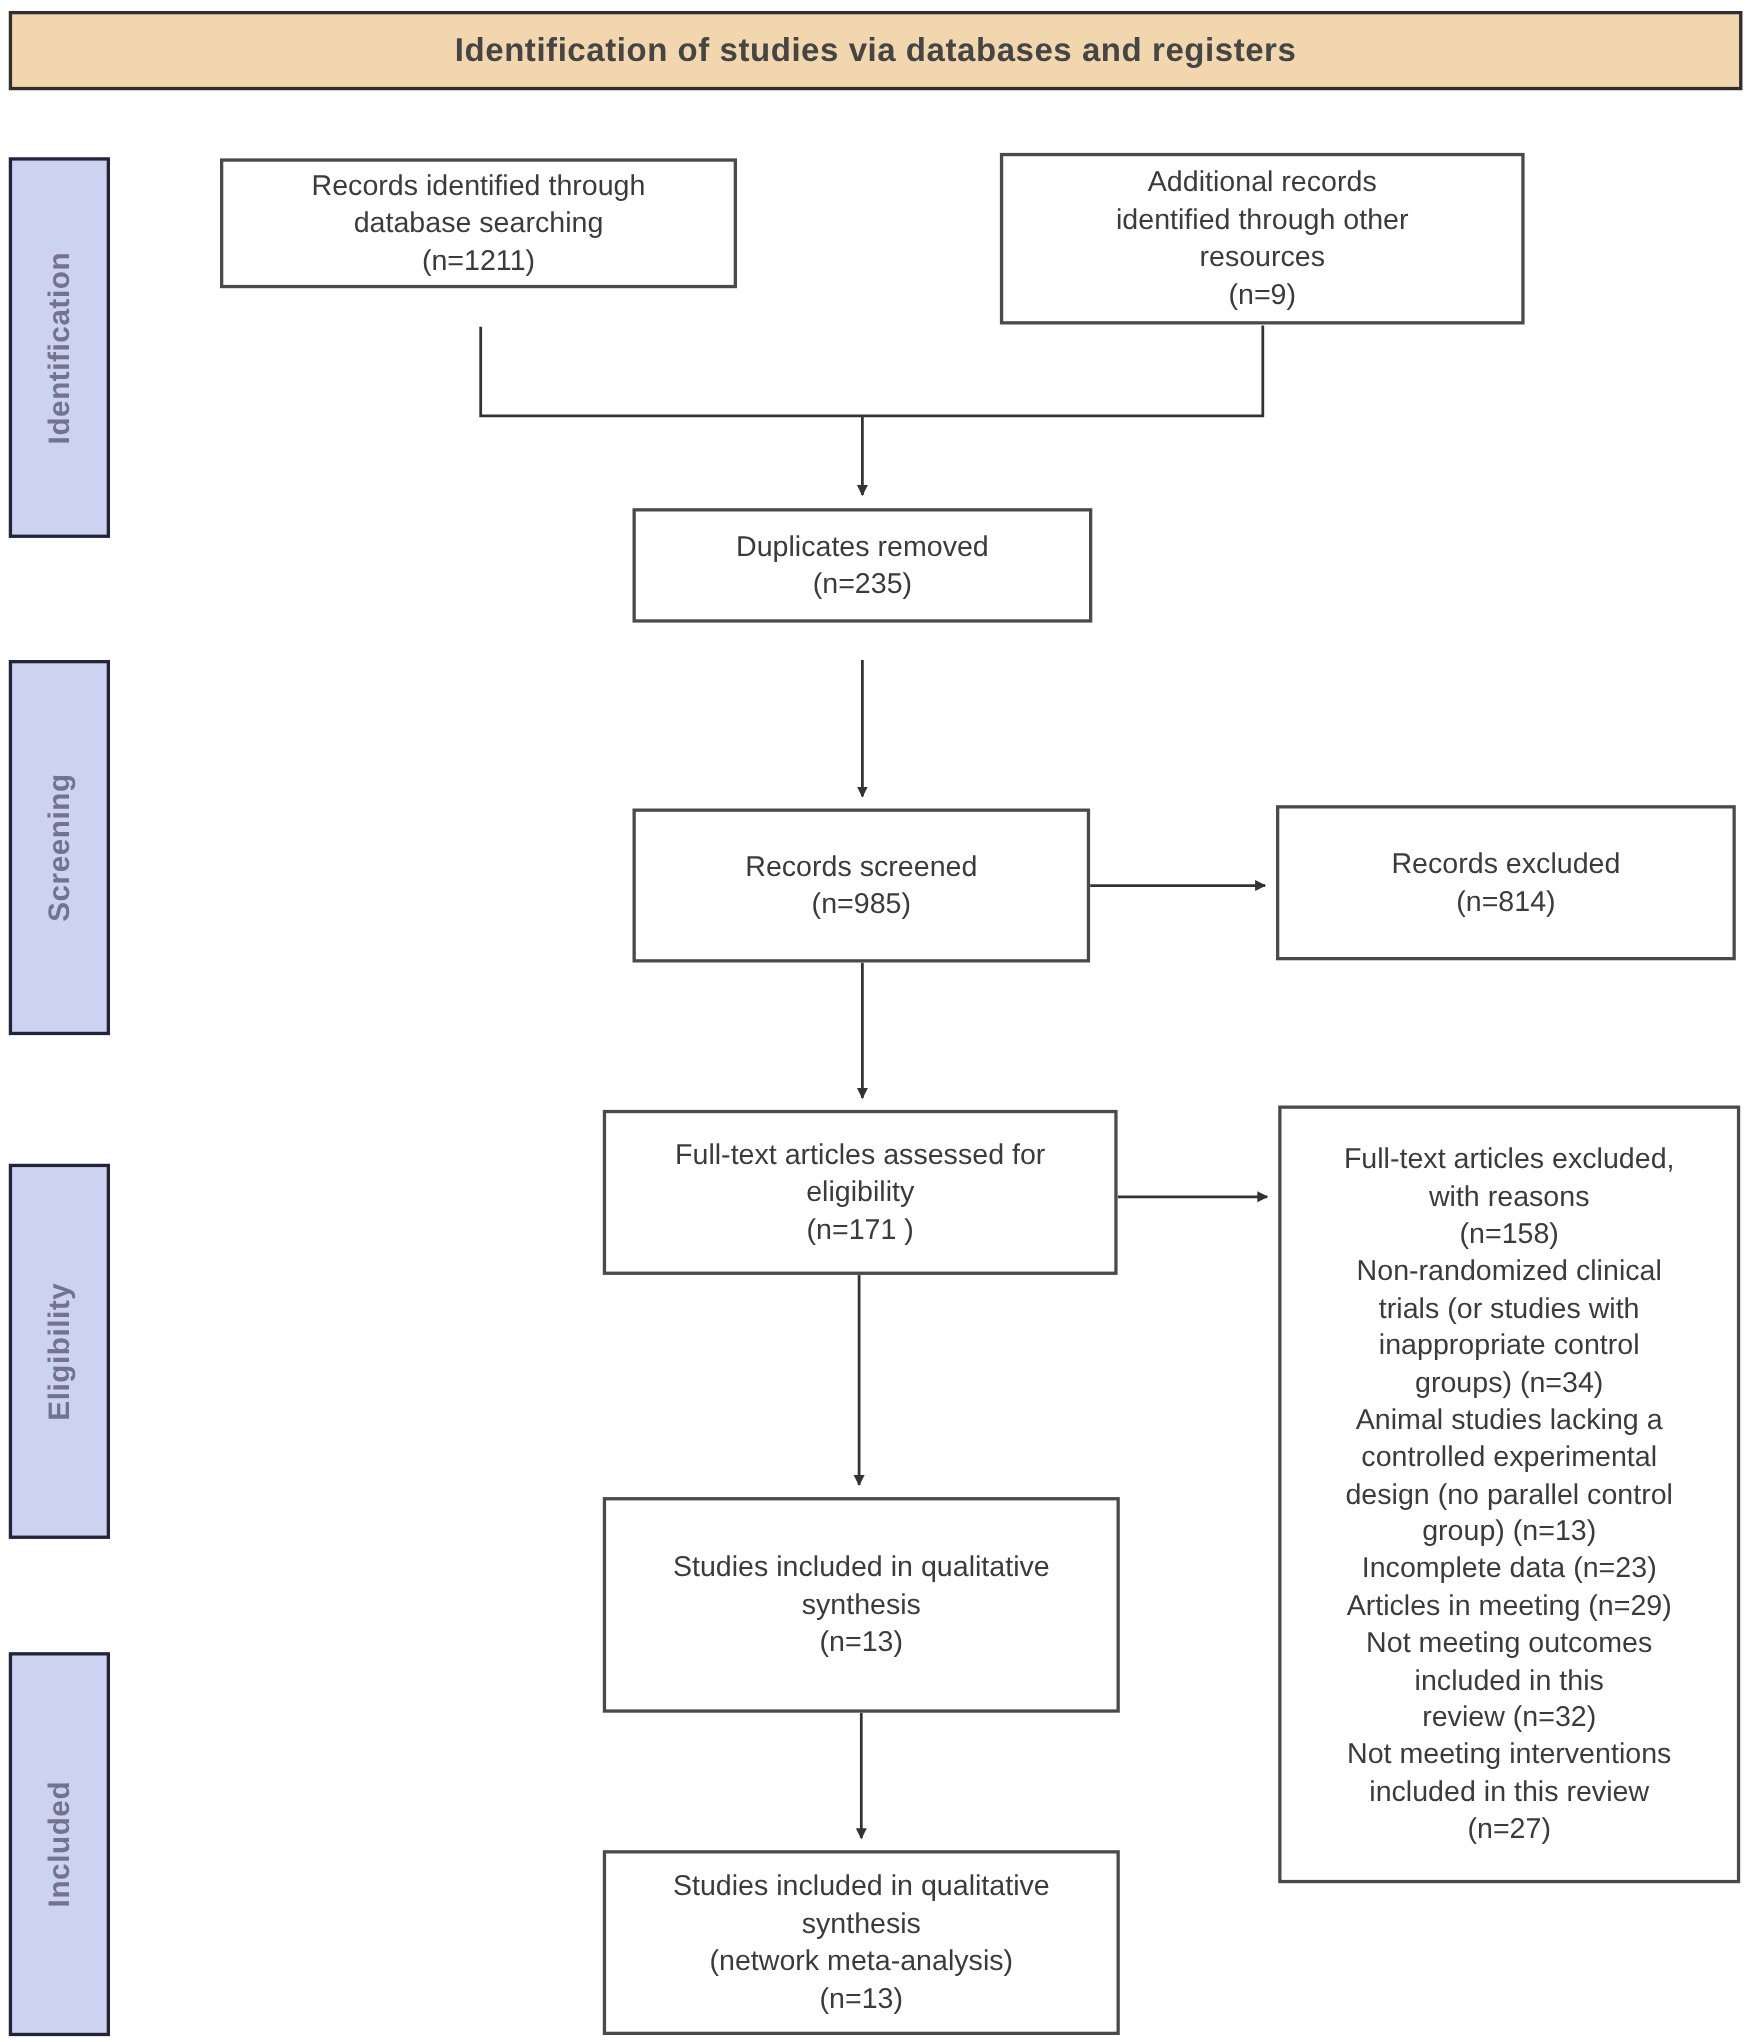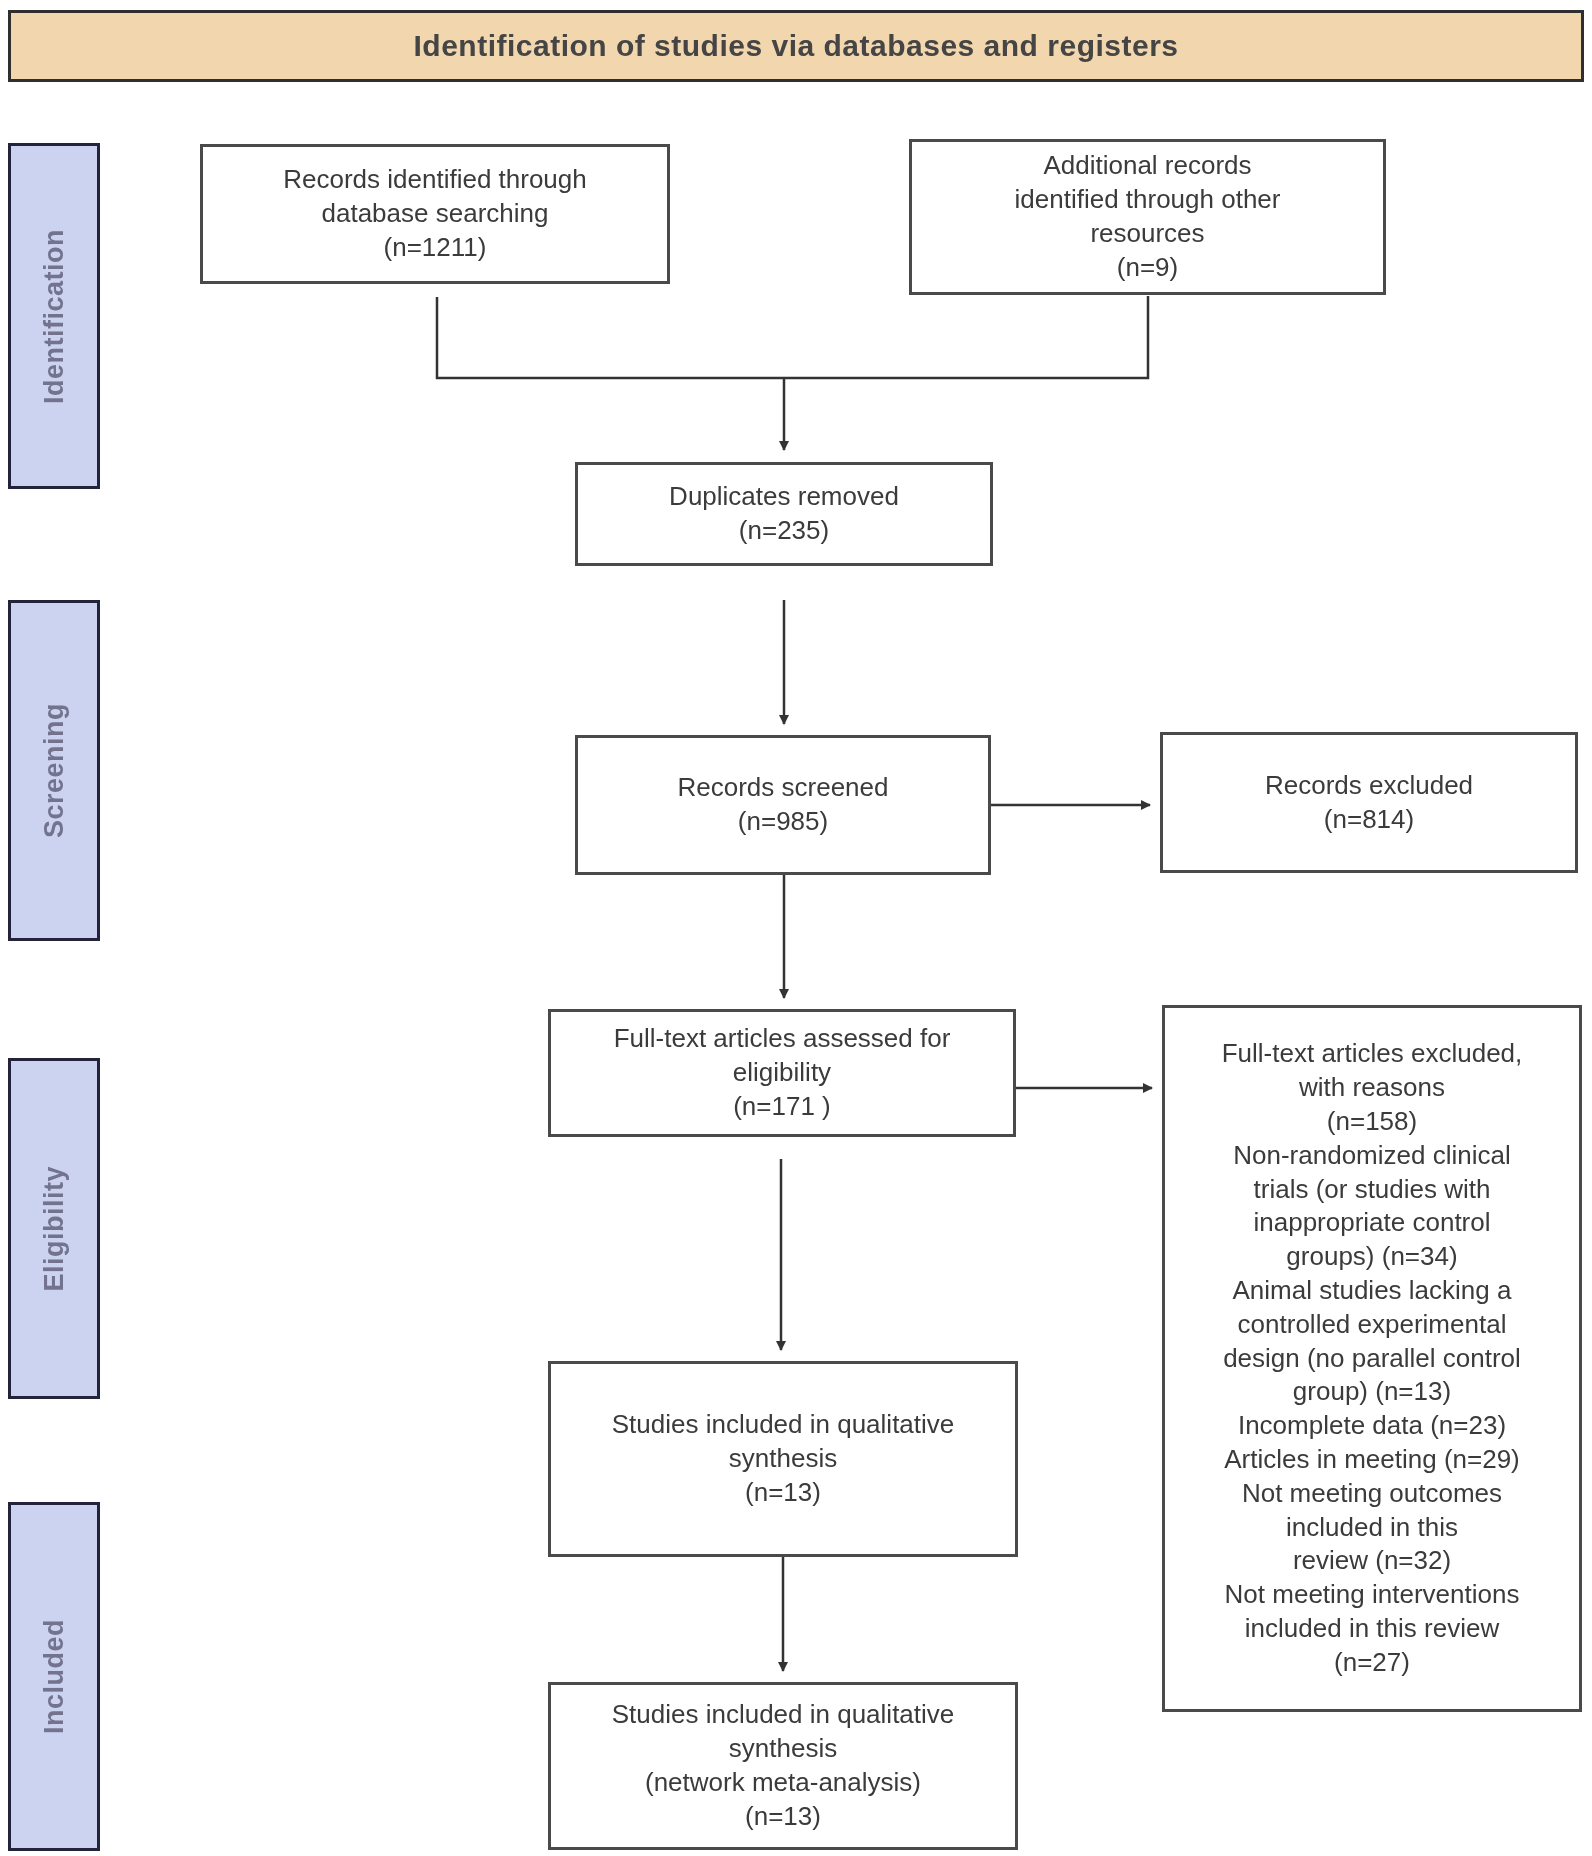--- a/index.html
+++ b/index.html
@@ -72,21 +72,21 @@
 <div class="stage" style="top:600px;height:335px;">
   <span>Screening</span>
 </div>
 <div class="stage" style="top:1058px;height:335px;">
   <span>Eligibility</span>
 </div>
 <div class="stage" style="top:1502px;height:343px;">
   <span>Included</span>
 </div>
 
-<div class="fbox" style="left:200px;top:144px;width:470px;height:140px;">
+<div class="fbox" style="left:200px;top:144px;width:470px;height:118px;">
   <div class="txt">Records identified through
 database searching
 (n=1211)</div>
 </div>
 
 <div class="fbox" style="left:909px;top:139px;width:477px;height:156px;">
   <div class="txt">Additional records
 identified through other
 resources
 (n=9)</div>
@@ -100,21 +100,21 @@
 <div class="fbox" style="left:575px;top:735px;width:416px;height:140px;">
   <div class="txt">Records screened
 (n=985)</div>
 </div>
 
 <div class="fbox" style="left:1160px;top:732px;width:418px;height:141px;justify-content:center;">
   <div class="txt">Records excluded
 (n=814)</div>
 </div>
 
-<div class="fbox" style="left:548px;top:1009px;width:468px;height:128px;">
+<div class="fbox" style="left:548px;top:1009px;width:468px;height:150px;">
   <div class="txt">Full-text articles assessed for
 eligibility
 (n=171 )</div>
 </div>
 
 <div class="fbox" style="left:1162px;top:1005px;width:420px;height:707px;">
   <div class="txt" style="font-size:26px;line-height:1.3;padding:4px 4px;">Full-text articles excluded,
 with reasons
 (n=158)
 Non-randomized clinical

